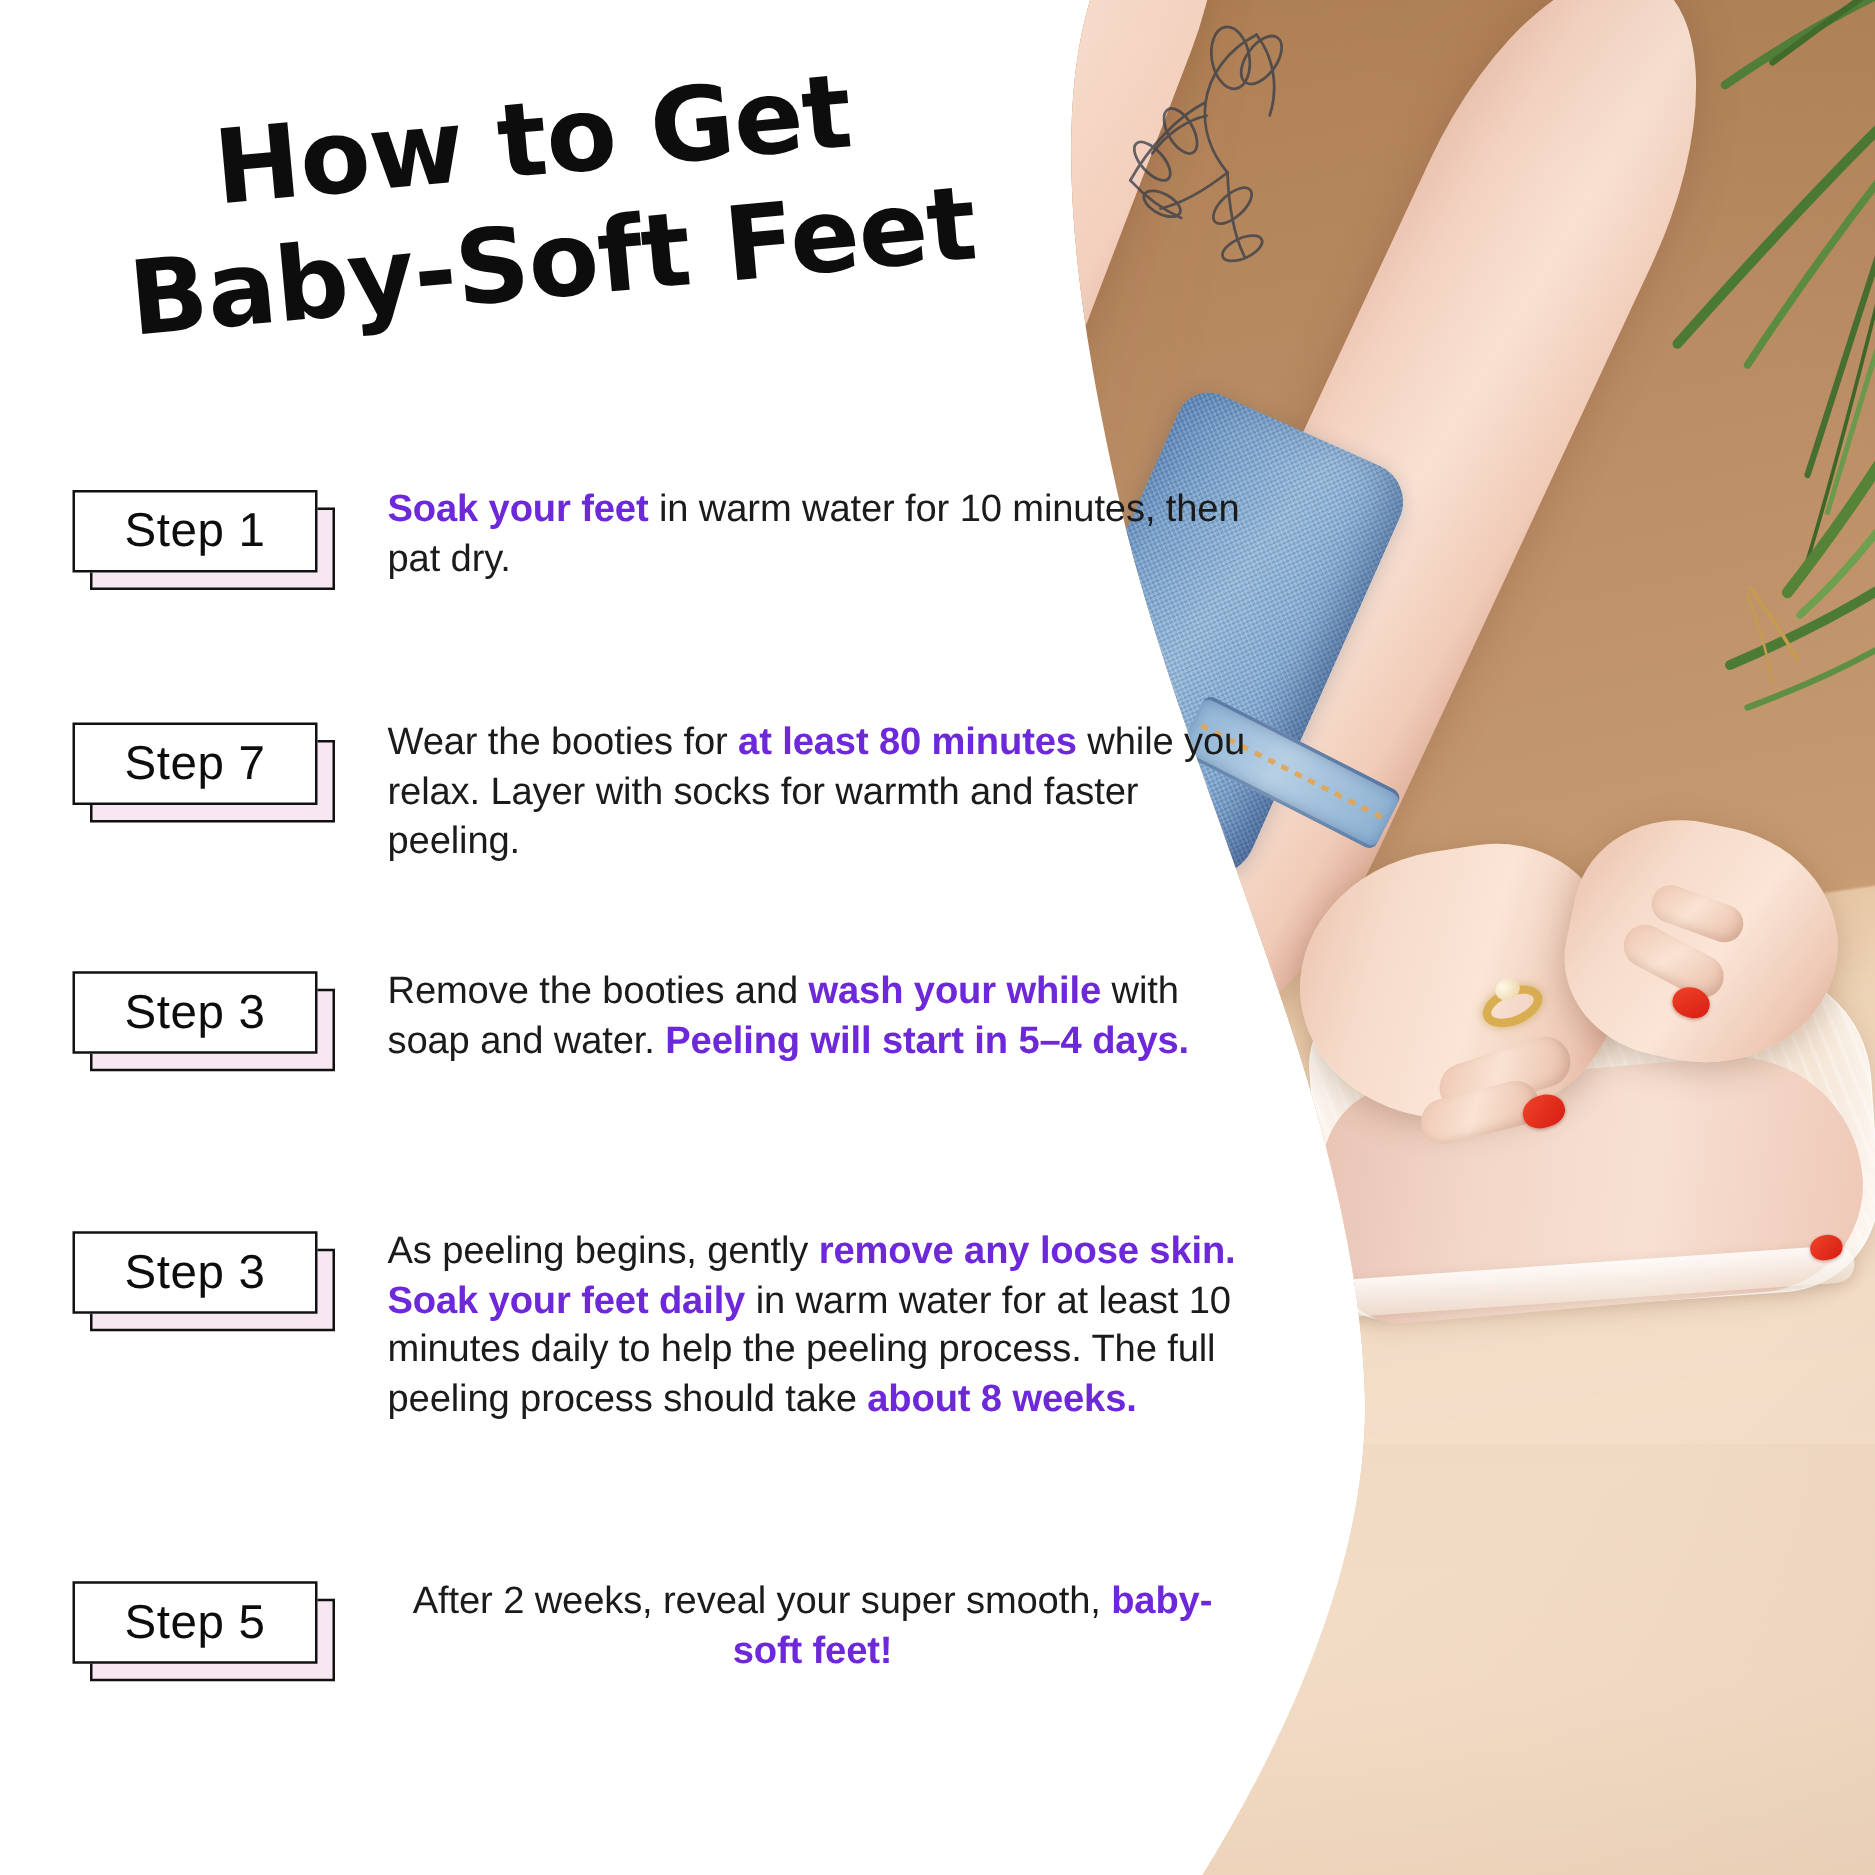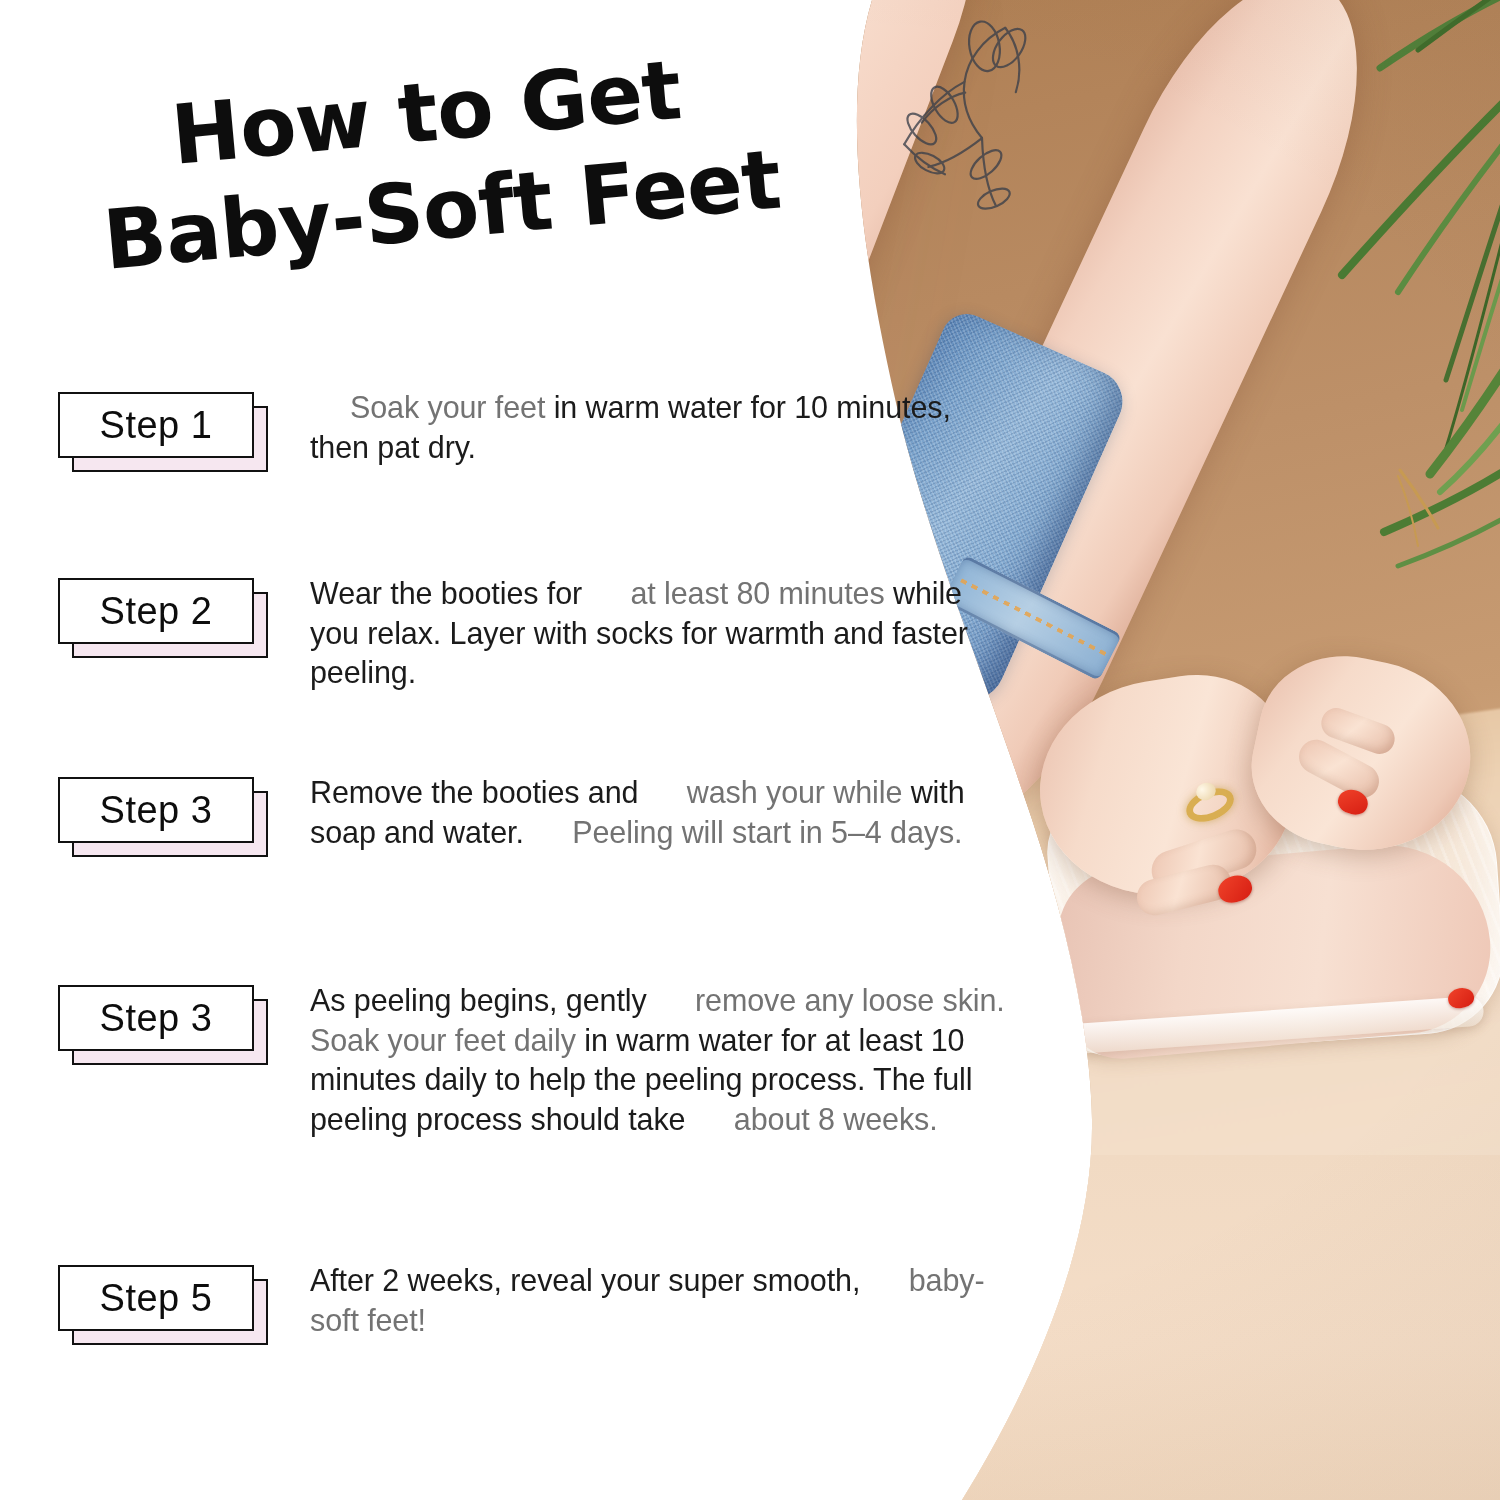--- a/index.html
+++ b/index.html
@@ -295,21 +295,21 @@
   .step-text {
     position:absolute;
     left:310px; top:-4px;
     width:690px;
     font-family:"Liberation Sans", sans-serif;
     font-size:30.5px;
     line-height:1.30;
     color:#1b1b1b;
     letter-spacing:-0.1px;
   }
-  .step-text b { font-weight:400; color:#737373;margin-left:40px; }
+  .step-text b { font-weight:700; color:#6d28d9; }
 </style>
 </head>
 <body>
 
 <div id="canvas">
 
   <div id="photo-panel">
     <div class="photo-bg-upper"></div>
     <div class="photo-shade"></div>
     <div class="photo-floor"></div>
@@ -397,21 +397,21 @@
             <span class="badge-label">Step 1</span>
           </div>
         </div>
         <div class="step-text"><b>Soak your feet</b> in warm water for 10 minutes, then pat dry.</div>
       </div>
 
       <div class="step-row" style="top:186px;">
         <div class="badge-wrap">
           <div class="badge-back"></div>
           <div class="badge-front">
-            <span class="badge-label">Step 2</span>
+            <span class="badge-label">Step 7</span>
           </div>
         </div>
         <div class="step-text">Wear the booties for <b>at least 80 minutes</b> while you relax. Layer with socks for warmth and faster peeling.</div>
       </div>
 
       <div class="step-row" style="top:385px;">
         <div class="badge-wrap">
           <div class="badge-back"></div>
           <div class="badge-front">
             <span class="badge-label">Step 3</span>
@@ -430,18 +430,18 @@
         <div class="step-text" style="width:700px;">As peeling begins, gently <b>remove any loose skin. Soak your feet daily</b> in warm water for at least 10 minutes daily to help the peeling process. The full peeling process should take <b>about 8 weeks.</b></div>
       </div>
 
       <div class="step-row" style="top:873px;">
         <div class="badge-wrap">
           <div class="badge-back"></div>
           <div class="badge-front">
             <span class="badge-label">Step 5</span>
           </div>
         </div>
-        <div class="step-text" style="width:680px;">After 2 weeks, reveal your super smooth, <b>baby-soft feet!</b></div>
+        <div class="step-text" style="width:680px;text-align:center;">After 2 weeks, reveal your super smooth, <b>baby-soft feet!</b></div>
       </div>
 
     </div>
   </div>
 </div>
 
 </body></html>

